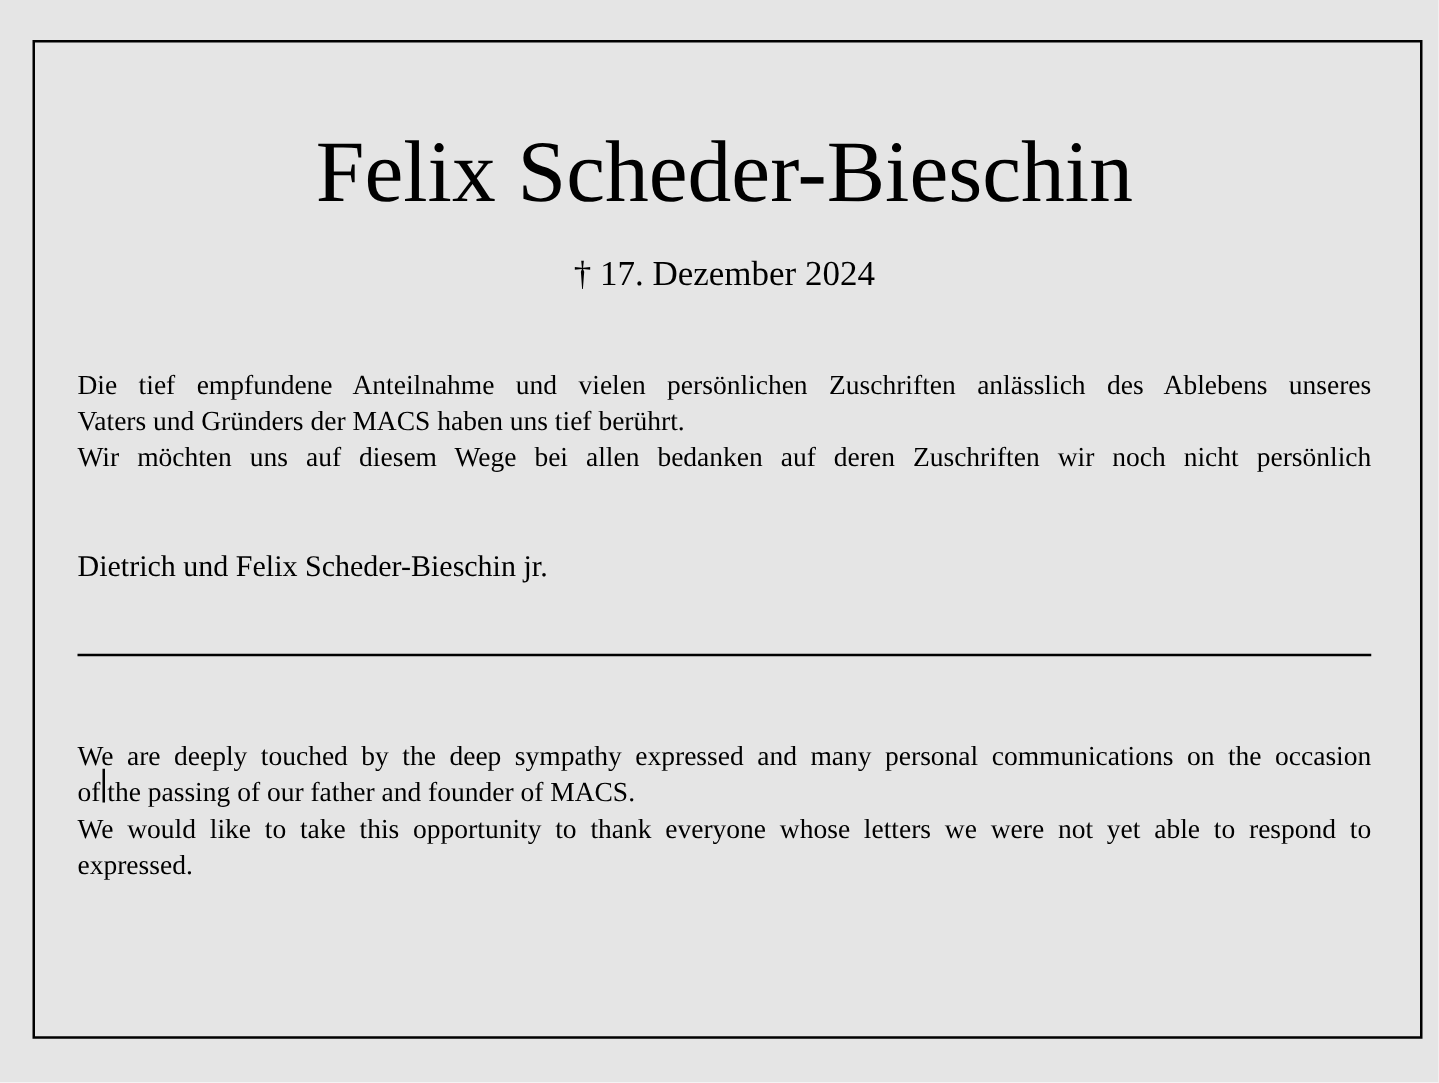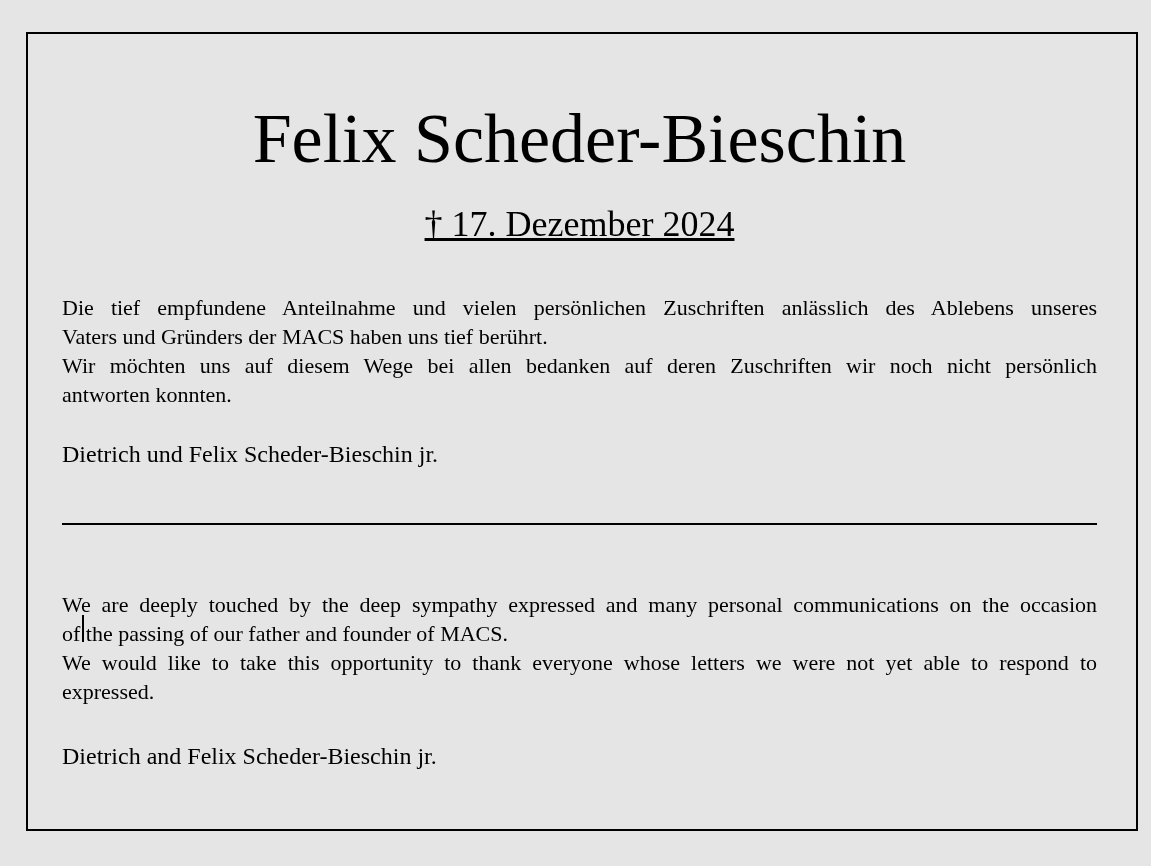--- a/index.html
+++ b/index.html
@@ -32,25 +32,24 @@
   }
   .doc-title {
     top: 70px;
     font-size: 70px;
     line-height: 1;
     text-align: center;
     white-space: nowrap;
   }
   .date-line {
     top: 172px;
-    font-size: 36px;
+    font-size: 28px;
     line-height: 1;
     text-align: center;
     white-space: nowrap;
-    text-decoration: underline;
   }
   .block { position: absolute; }
   .textline {
     font-size: 22px;
     line-height: 29.1px;
     height: 29.1px;
     text-align: left;
     font-family: Liberation Serif, serif;
   }
   .stretch {
@@ -87,32 +86,30 @@
   <div class="frame">
 
     <div class="col doc-title">Felix Scheder-Bieschin</div>
 
     <div class="col date-line">† 17. Dezember 2024</div>
 
     <div class="col block" style="top:259px;">
       <div class="textline stretch">Die tief empfundene Anteilnahme und vielen persönlichen Zuschriften anlässlich des Ablebens unseres</div>
       <div class="textline">Vaters und Gründers der MACS haben uns tief berührt.</div>
       <div class="textline stretch">Wir möchten uns auf diesem Wege bei allen bedanken auf deren Zuschriften wir noch nicht persönlich</div>
-      <div class="textline">antworten konnten.</div>
     </div>
 
     <div class="col block signature" style="top:406px;">Dietrich und Felix Scheder-Bieschin jr.</div>
 
     <div class="divider"></div>
 
     <div class="col block" style="top:556px;">
       <div class="textline stretch">We are deeply touched by the deep sympathy expressed and many personal communications on the occasion</div>
       <div class="textline">of the passing of our father and founder of MACS.</div>
       <div class="textline stretch">We would like to take this opportunity to thank everyone whose letters we were not yet able to respond to</div>
       <div class="textline">expressed.</div>
     </div>
 
-    <div class="col block signature" style="top:708px;">Dietrich and Felix Scheder-Bieschin jr.</div>
 
     <div class="caret"></div>
 
   </div>
 </div>
 
 </body></html>

